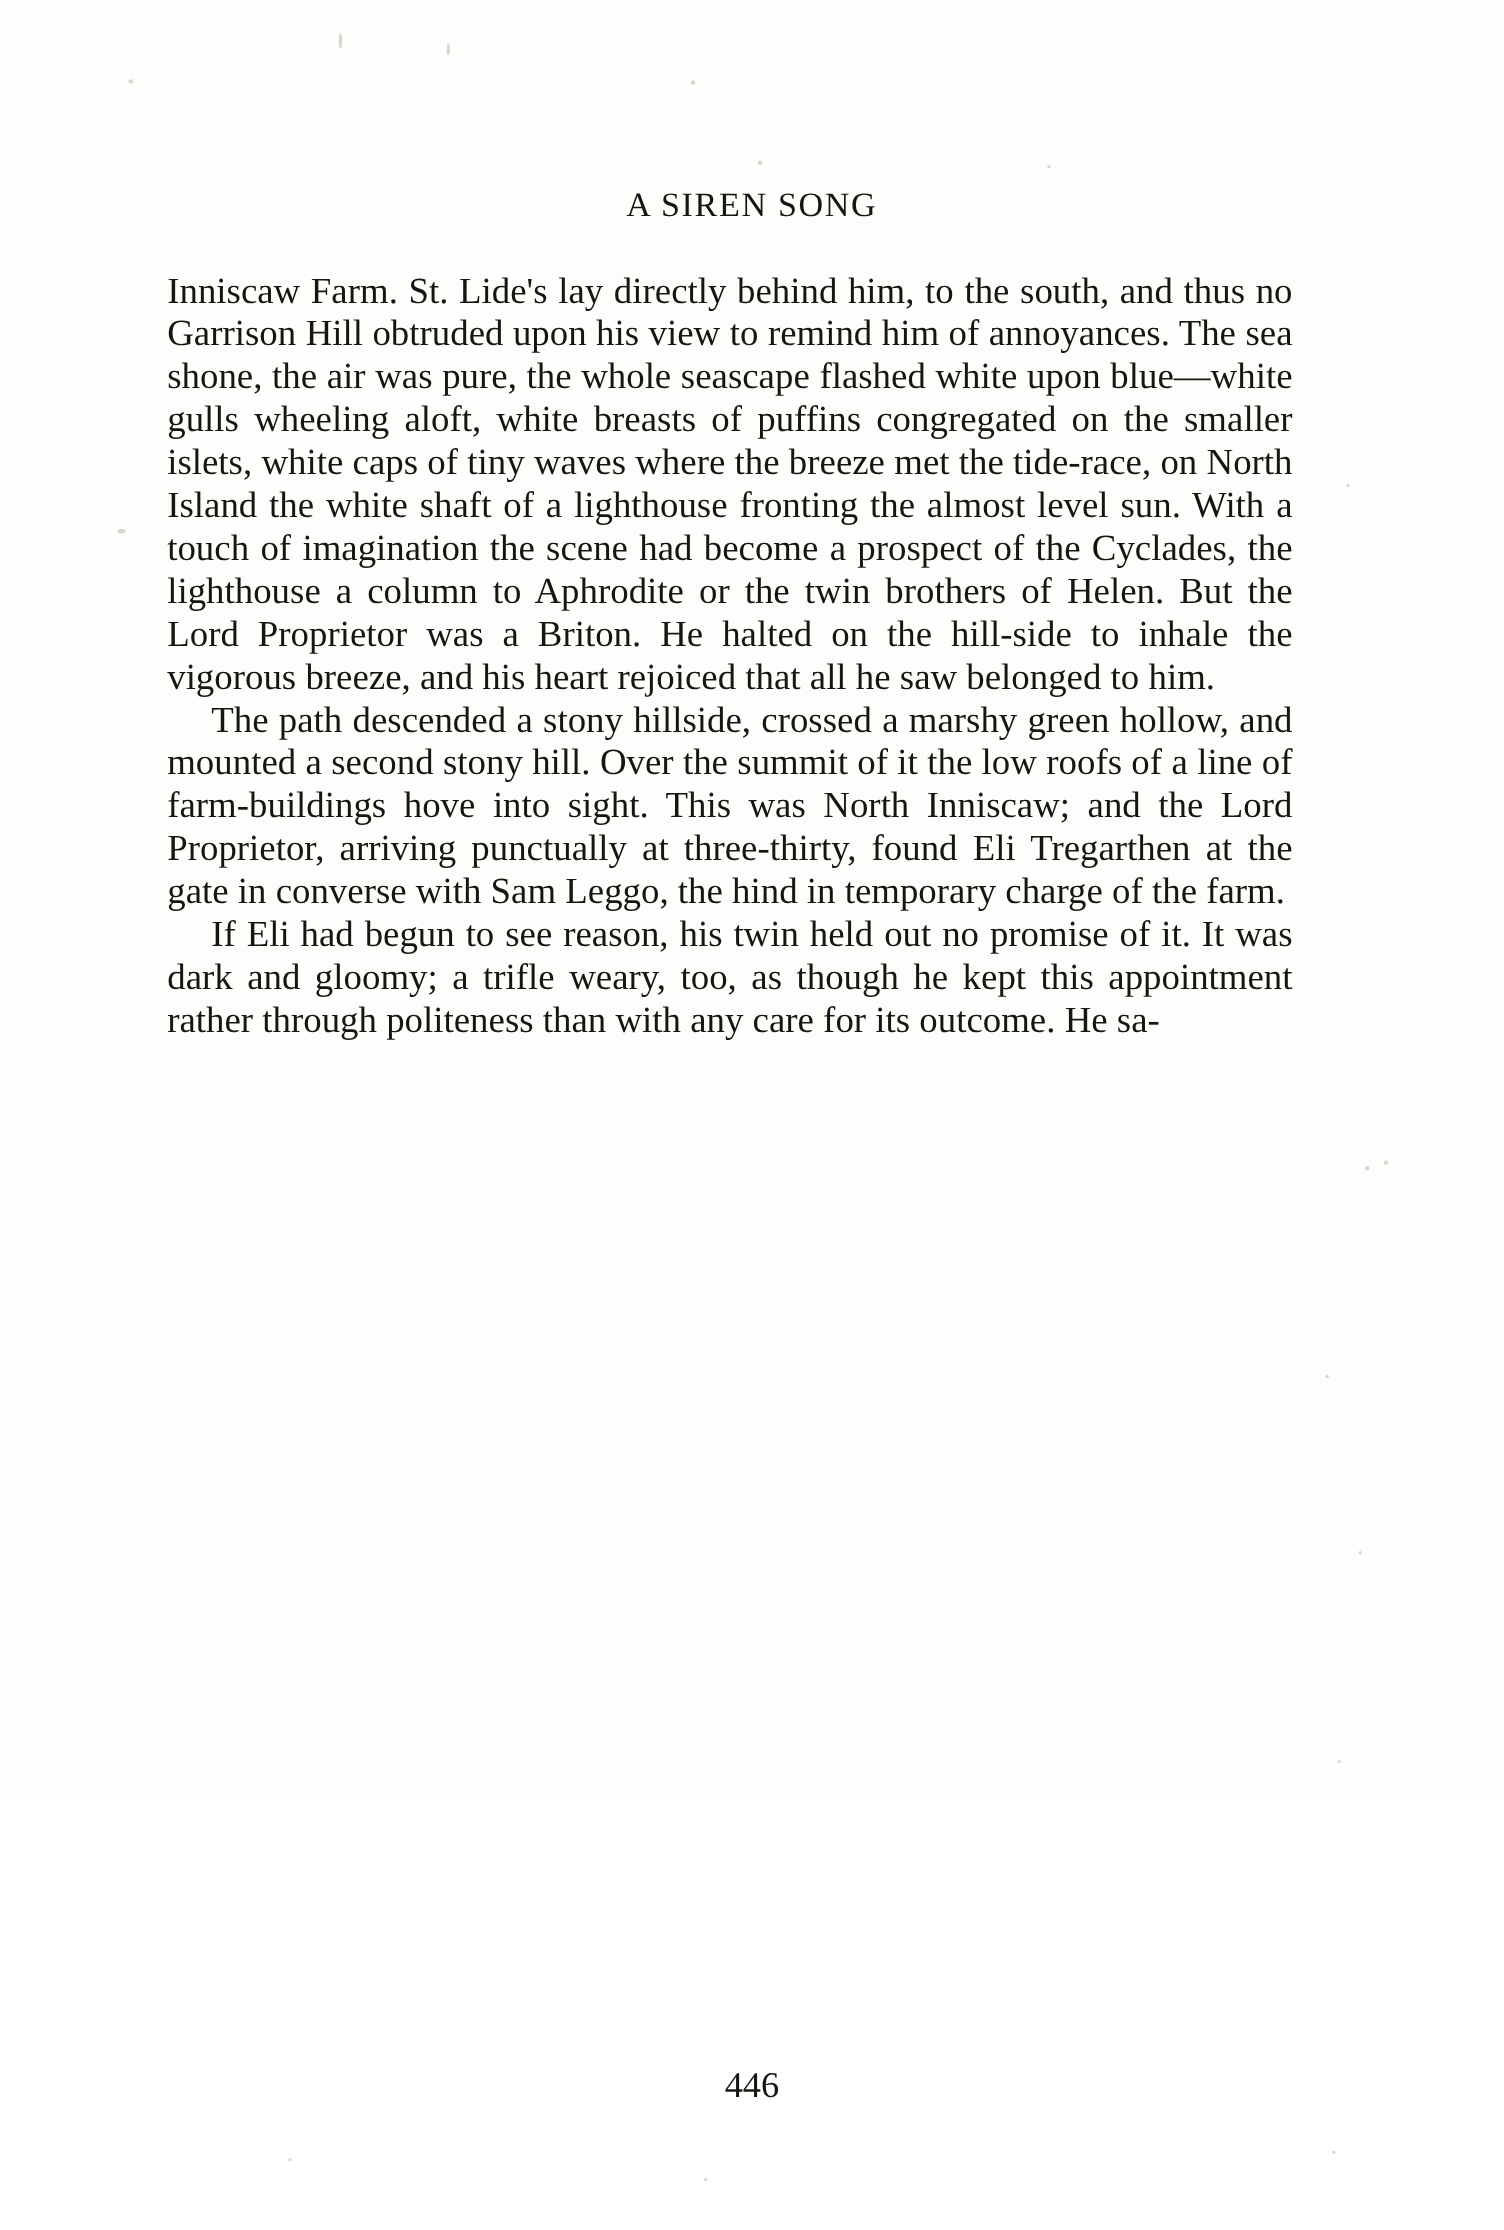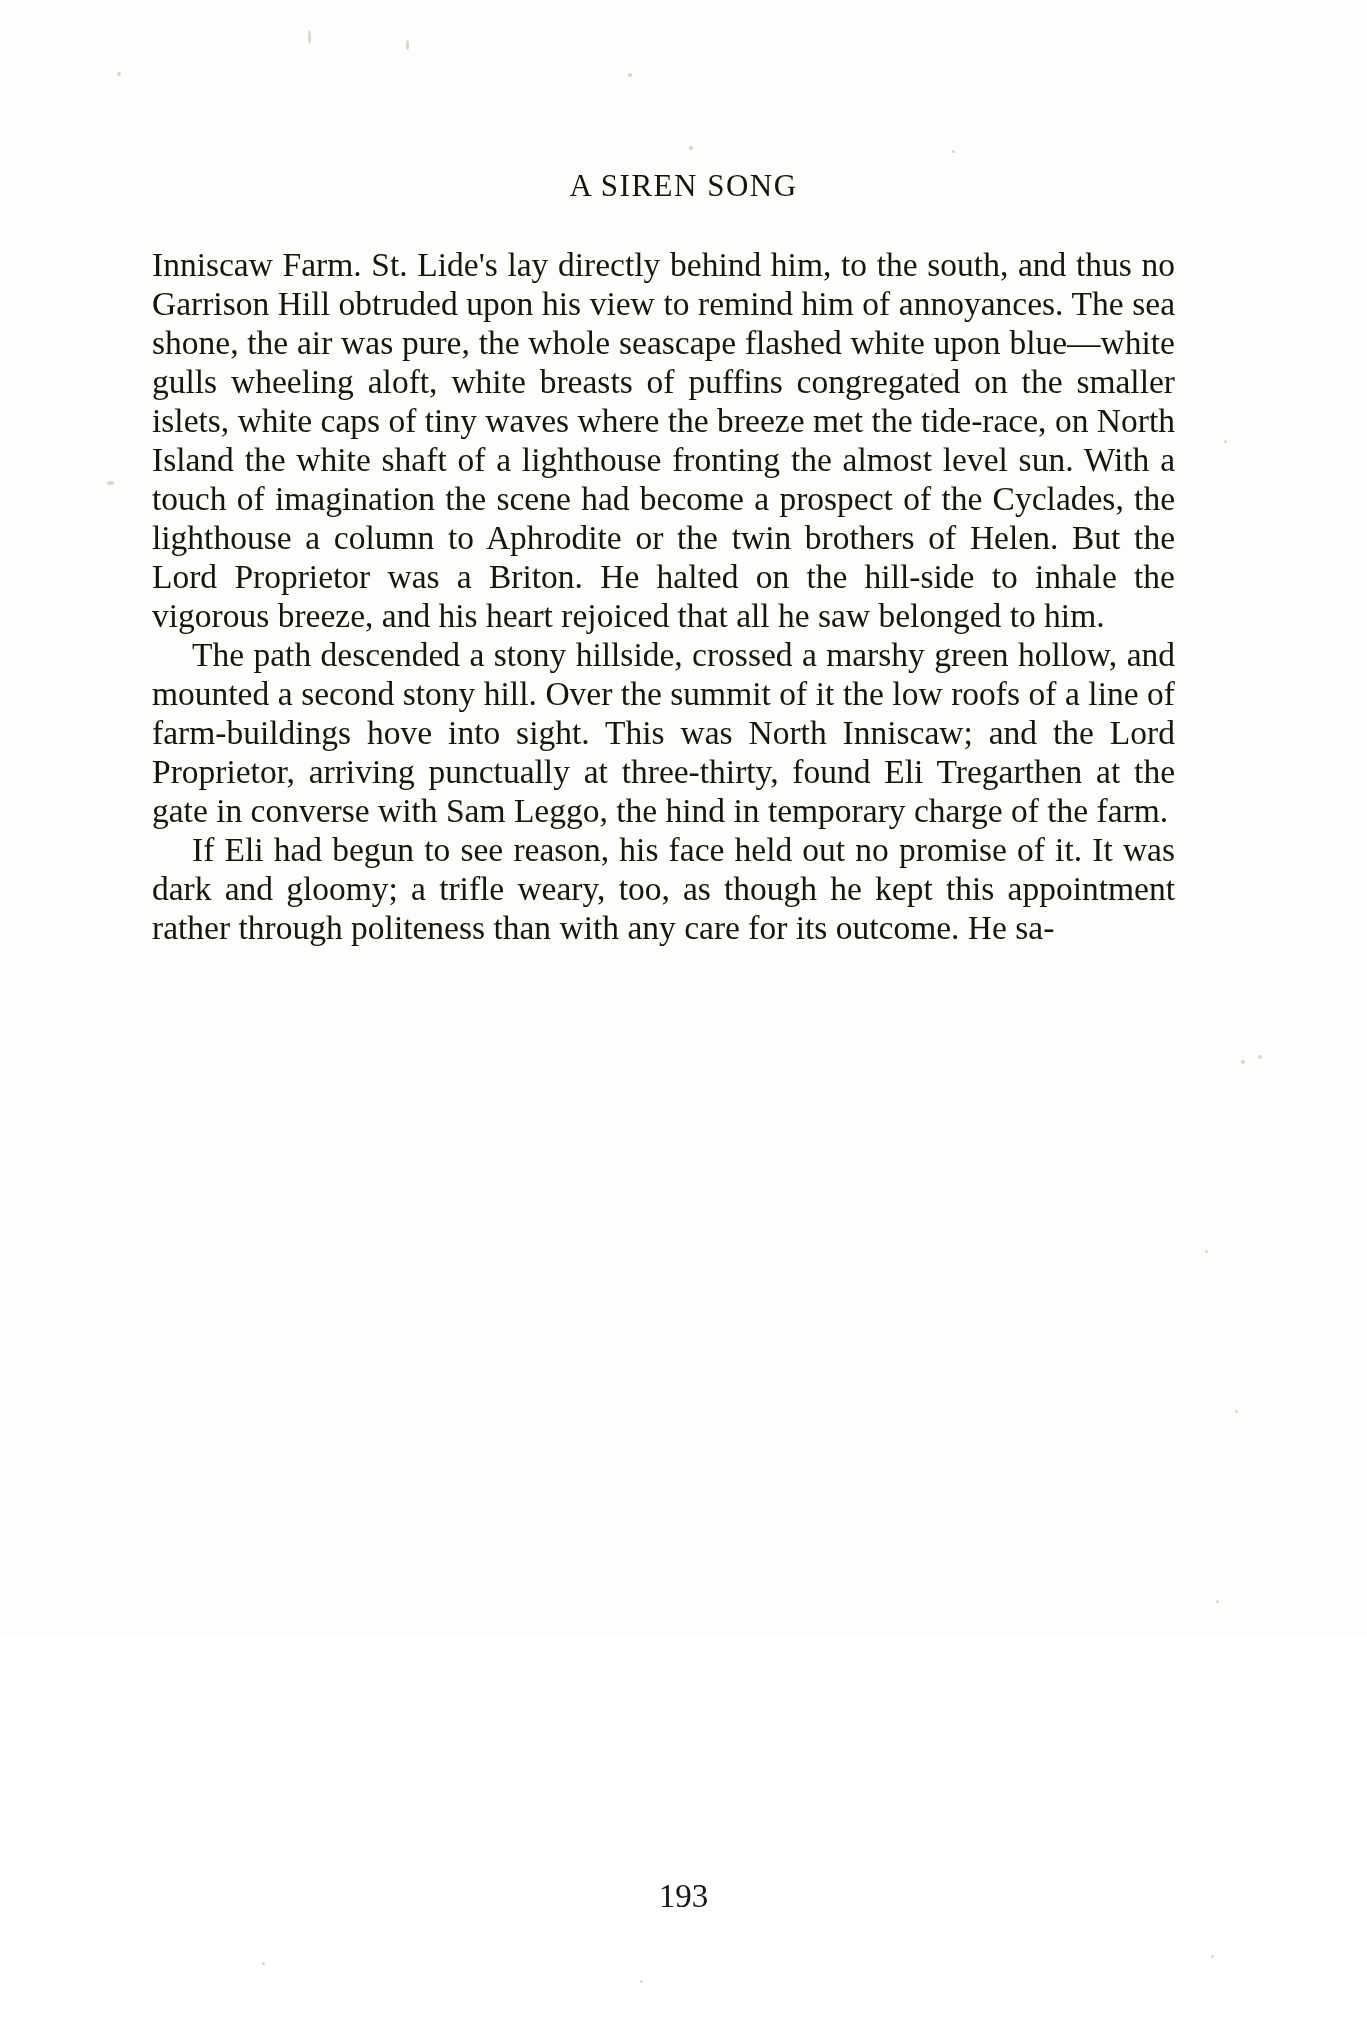--- a/index.html
+++ b/index.html
@@ -89,17 +89,17 @@
   <div class="speck" style="left:1216px; top:1600px; width:3px; height:3px;"></div>
   <div class="speck" style="left:262px; top:1962px; width:3px; height:3px;"></div>
   <div class="speck" style="left:640px; top:1980px; width:3px; height:3px;"></div>
   <div class="speck" style="left:1211px; top:1955px; width:3px; height:3px;"></div>
 
   <div class="running-head">A SIREN SONG</div>
 
   <div class="body-text">
     <p>Inniscaw Farm.  St. Lide's lay directly behind him, to the south, and thus no Garrison Hill obtruded upon his view to remind him of annoyances.  The sea shone, the air was pure, the whole seascape flashed white upon blue—white gulls wheeling aloft, white breasts of puffins congregated on the smaller islets, white caps of tiny waves where the breeze met the tide-race, on North Island the white shaft of a lighthouse fronting the almost level sun.  With a touch of imagination the scene had become a prospect of the Cyclades, the lighthouse a column to Aphrodite or the twin brothers of Helen.  But the Lord Proprietor was a Briton. He halted on the hill-side to inhale the vigorous breeze, and his heart rejoiced that all he saw belonged to him.</p>
     <p class="indent">The path descended a stony hillside, crossed a marshy green hollow, and mounted a second stony hill. Over the summit of it the low roofs of a line of farm-buildings hove into sight.  This was North Inniscaw; and the Lord Proprietor, arriving punctually at three-thirty, found Eli Tregarthen at the gate in converse with Sam Leggo, the hind in temporary charge of the farm.</p>
-    <p class="indent">If Eli had begun to see reason, his face held out no promise of it.  It was dark and gloomy; a trifle weary, too, as though he kept this appointment rather through politeness than with any care for its outcome.  He sa-</p>
+    <p class="indent">If Eli had begun to see reason, his twin held out no promise of it.  It was dark and gloomy; a trifle weary, too, as though he kept this appointment rather through politeness than with any care for its outcome.  He sa-</p>
   </div>
 
-  <div class="folio">193</div>
+  <div class="folio">446</div>
 </div>
 
 </body></html>

